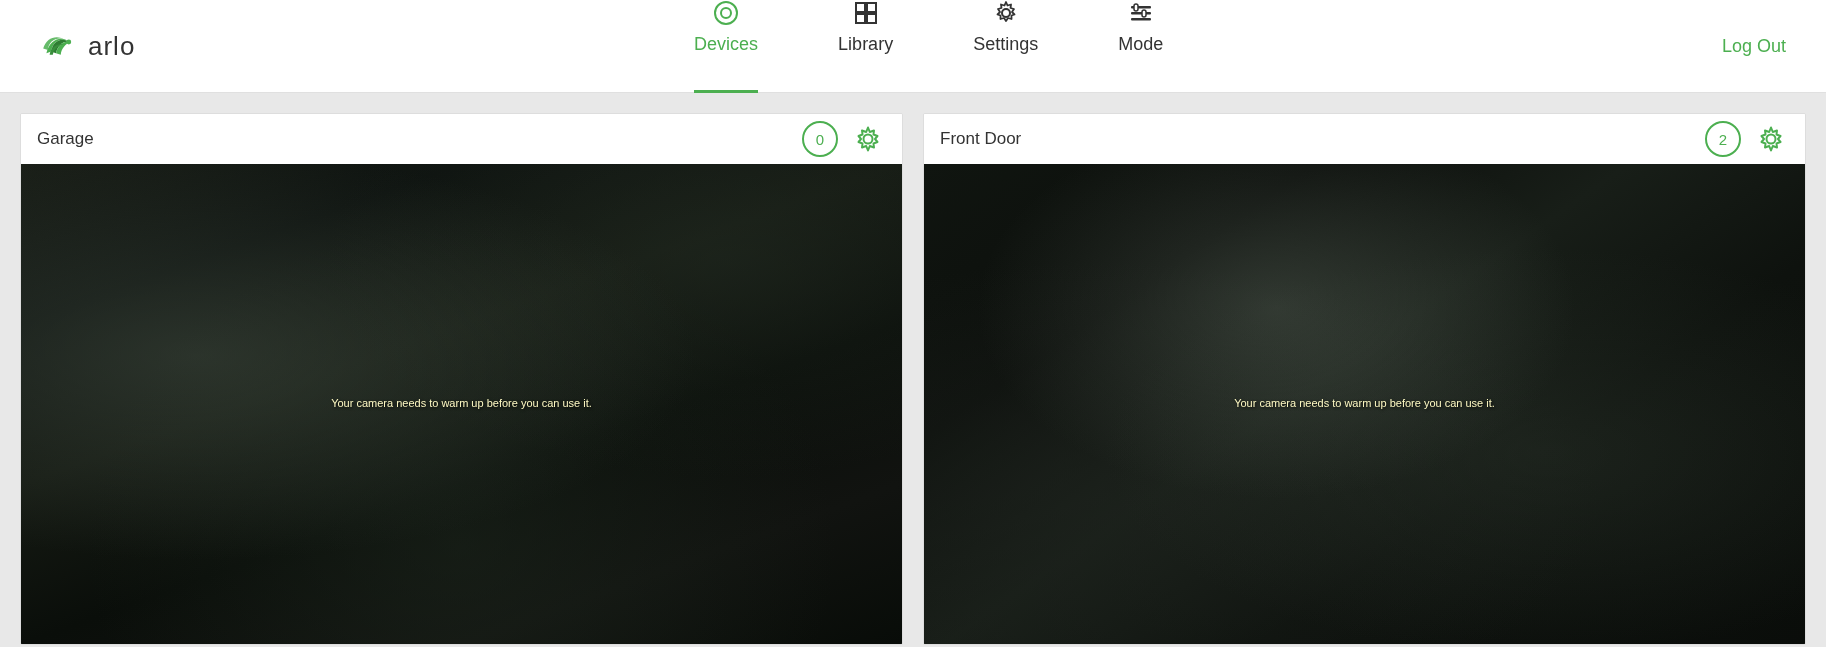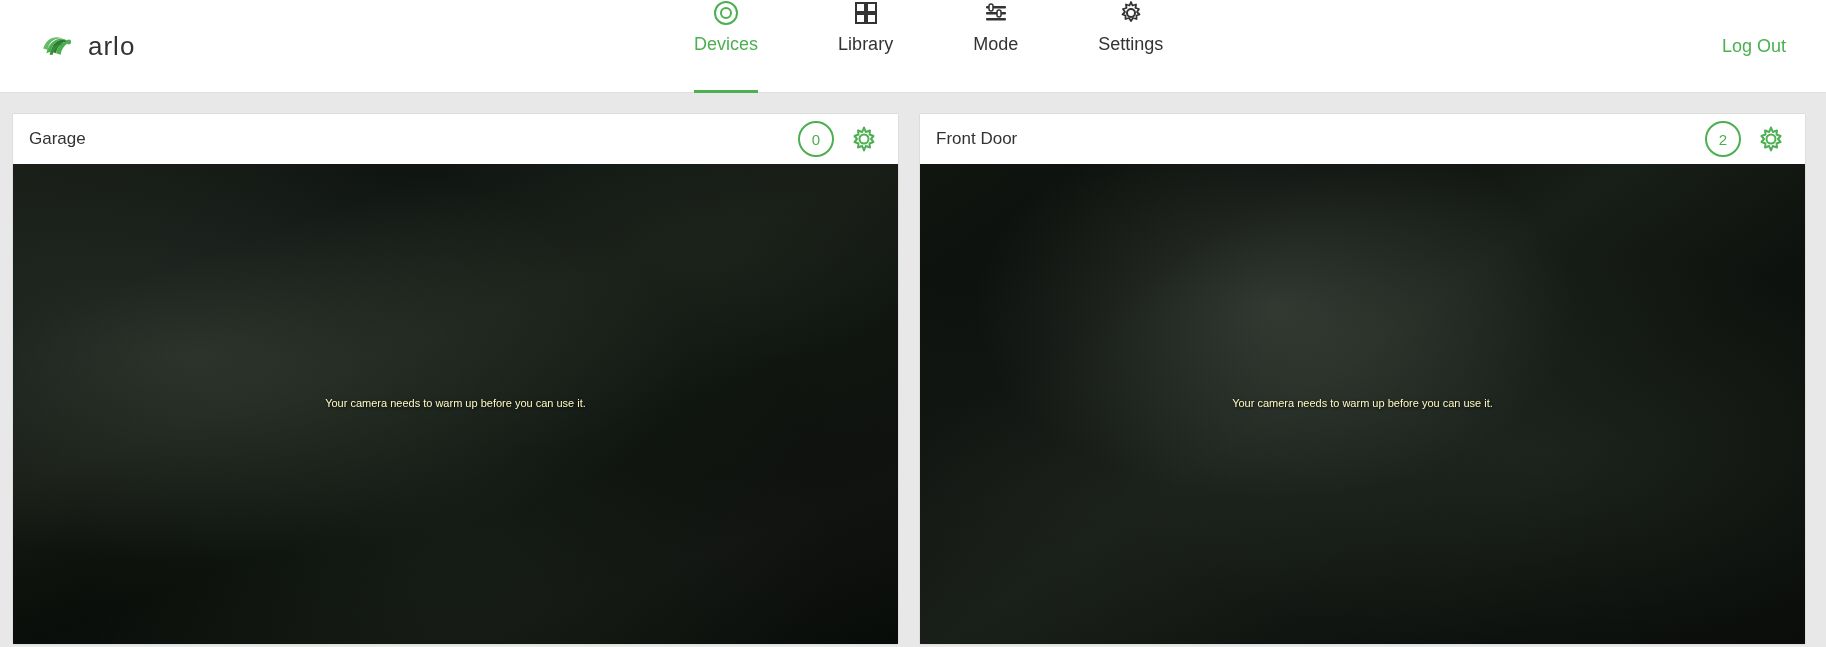--- a/index.html
+++ b/index.html
@@ -95,21 +95,21 @@
       font-size: 18px;
       cursor: pointer;
       margin-left: auto;
       background: none;
       border: none;
       font-family: Liberation Sans, sans-serif;
     }
 
     
     #main {
-      padding: 20px 20px 0 12px;
+      padding: 20px 20px 0 20px;
       display: flex;
       gap: 20px;
     }
 
     .camera-card {
       background: #ffffff;
       flex: 1;
       border: 1px solid #ddd;
       border-radius: 2px;
       overflow: hidden;
@@ -248,38 +248,38 @@
           <rect x="3" y="14" width="9" height="9" stroke="#333" stroke-width="2" fill="none"></rect>
           <rect x="14" y="14" width="9" height="9" stroke="#333" stroke-width="2" fill="none"></rect>
         </svg>
       </span>
       <span class="nav-label">Library</span>
     </div>
 
     <div class="nav-item">
       <span class="nav-icon">
         <svg width="26" height="26" viewBox="0 0 26 26" fill="none" xmlns="http://www.w3.org/2000/svg">
+          <circle cx="13" cy="13" r="4" stroke="#333" stroke-width="2" fill="none"></circle>
+          <path d="M13 2 L14.5 5.5 L18 4.5 L17.5 8 L21 9 L19 12 L21.5 14.5 L18.5 15.5 L18.5 19 L15 18 L13 21 L11 18 L7.5 19 L7.5 15.5 L4.5 14.5 L7 12 L5 9 L8.5 8 L8 4.5 L11.5 5.5 Z" stroke="#333" stroke-width="1.8" fill="none" stroke-linejoin="round"></path>
+        </svg>
+      </span>
+      <span class="nav-label">Settings</span>
+    </div>
+
+    <div class="nav-item">
+      <span class="nav-icon">
+        <svg width="26" height="26" viewBox="0 0 26 26" fill="none" xmlns="http://www.w3.org/2000/svg">
           <rect x="3" y="6" width="20" height="2.5" rx="1" fill="#333"></rect>
           <rect x="3" y="12" width="20" height="2.5" rx="1" fill="#333"></rect>
           <rect x="3" y="18" width="20" height="2.5" rx="1" fill="#333"></rect>
           <rect x="6" y="4" width="4" height="7" rx="2" fill="white" stroke="#333" stroke-width="1.5"></rect>
           <rect x="14" y="10" width="4" height="7" rx="2" fill="white" stroke="#333" stroke-width="1.5"></rect>
         </svg>
       </span>
       <span class="nav-label">Mode</span>
-    </div>
-
-    <div class="nav-item">
-      <span class="nav-icon">
-        <svg width="26" height="26" viewBox="0 0 26 26" fill="none" xmlns="http://www.w3.org/2000/svg">
-          <circle cx="13" cy="13" r="4" stroke="#333" stroke-width="2" fill="none"></circle>
-          <path d="M13 2 L14.5 5.5 L18 4.5 L17.5 8 L21 9 L19 12 L21.5 14.5 L18.5 15.5 L18.5 19 L15 18 L13 21 L11 18 L7.5 19 L7.5 15.5 L4.5 14.5 L7 12 L5 9 L8.5 8 L8 4.5 L11.5 5.5 Z" stroke="#333" stroke-width="1.8" fill="none" stroke-linejoin="round"></path>
-        </svg>
-      </span>
-      <span class="nav-label">Settings</span>
     </div>
   </nav>
 
   <button id="logout-btn">Log Out</button>
 </div>
 
 <div id="main">
 
   <div class="camera-card">
     <div class="camera-header">

